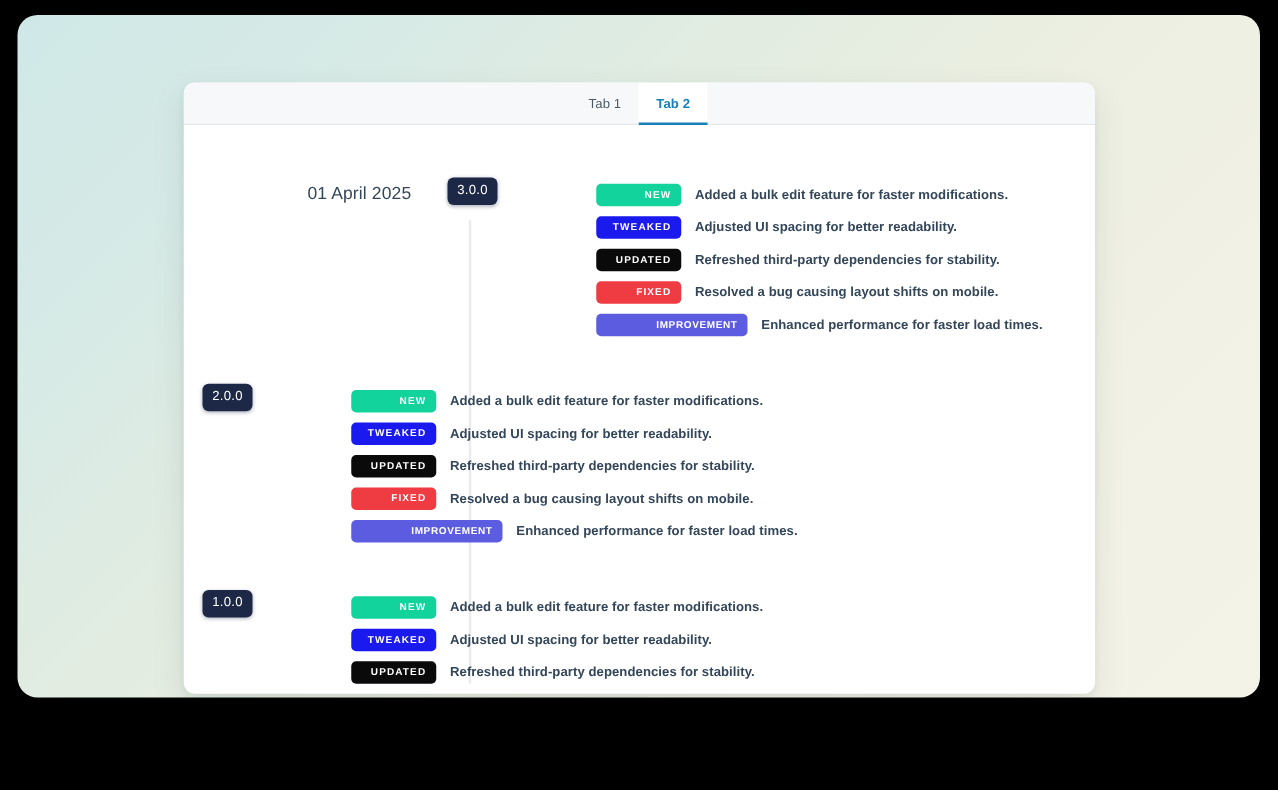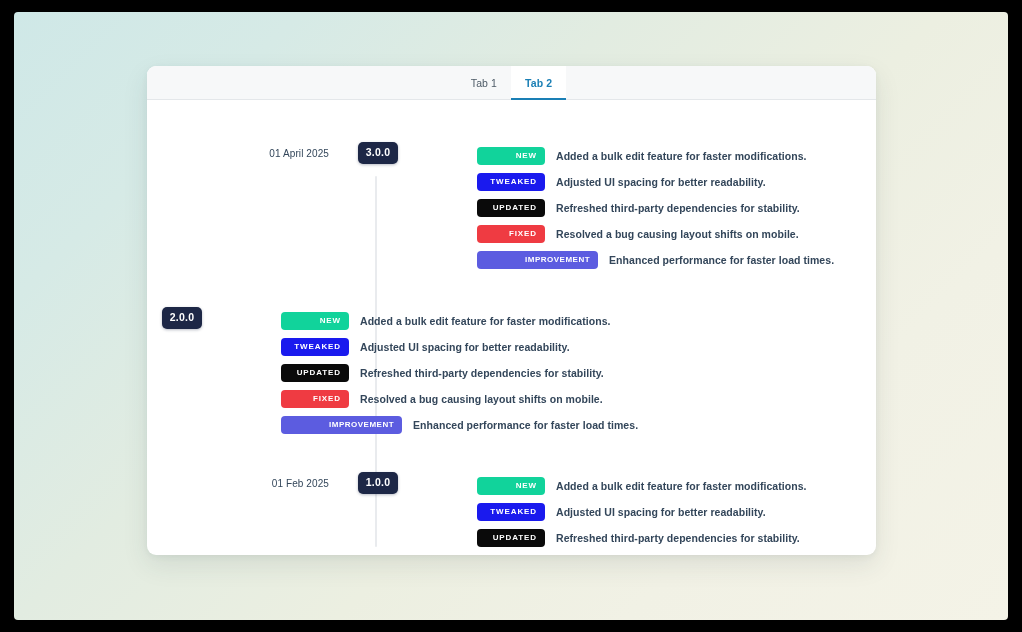--- a/index.html
+++ b/index.html
@@ -14,22 +14,22 @@
     font-family: "Liberation Sans", sans-serif;
     -webkit-font-smoothing: antialiased;
   }
 
   
   #viewport {
     position: absolute;
     left: 14px;
     top: 12px;
     width: 994px;
-    height: 608px;
-    border-radius: 4px;
+    height: 546px;
+    border-radius: 16px;
     background: linear-gradient(135deg,
         #cfe8e7 0%,
         #d6eae6 18%,
         #e2ece1 38%,
         #ecefe1 58%,
         #f1f1e5 76%,
         #f4f3e7 100%);
     overflow: hidden;
     box-shadow: 0 0 0 1px rgba(0,0,0,0.25);
   }
@@ -113,39 +113,39 @@
   .release.r0 { padding-top: 42px; }
   .release.r1 { padding-top: 35px; }
   .release.r2 { padding-top: 35px; }
 
   .rel-date {
     width: 196px;
     flex: 0 0 196px;
     text-align: right;
     padding-right: 14px;
     box-sizing: border-box;
-    font-size: 10px;
+    font-size: 14px;
     color: #33465a;
     line-height: 14px;
     padding-top: 5px;
     letter-spacing: 0.1px;
   }
 
   .rel-version-col {
     width: 70px;
     flex: 0 0 70px;
     display: flex;
     justify-content: center;
     position: relative;
   }
   .version-badge {
     background: #1d2746;
     color: #ffffff;
     font-size: 10.5px;
-    font-weight: bold;
+    font-weight: normal;
     padding: 5px 8px 6px 8px;
     border-radius: 5px;
     line-height: 11px;
     letter-spacing: 0.2px;
     position: relative;
     z-index: 2;
     box-shadow: 0 1px 3px rgba(20,30,60,0.30);
     white-space: nowrap;
   }
 
@@ -256,21 +256,20 @@
             <span class="entry-text">Resolved a bug causing layout shifts on mobile.</span>
           </div>
           <div class="entry indent">
             <span class="tag wide" style="background: rgb(92, 92, 224);">IMPROVEMENT</span>
             <span class="entry-text">Enhanced performance for faster load times.</span>
           </div>
         </div>
       </div>
 
       <div class="release r2">
-        <div class="rel-date">01 Feb 2025</div>
         <div class="rel-version-col">
           <span class="version-badge">1.0.0</span>
         </div>
         <div class="rel-entries">
           <div class="entry">
             <span class="tag" style="background: rgb(17, 211, 155);">NEW</span>
             <span class="entry-text">Added a bulk edit feature for faster modifications.</span>
           </div>
           <div class="entry">
             <span class="tag" style="background: rgb(26, 26, 238);">TWEAKED</span>

